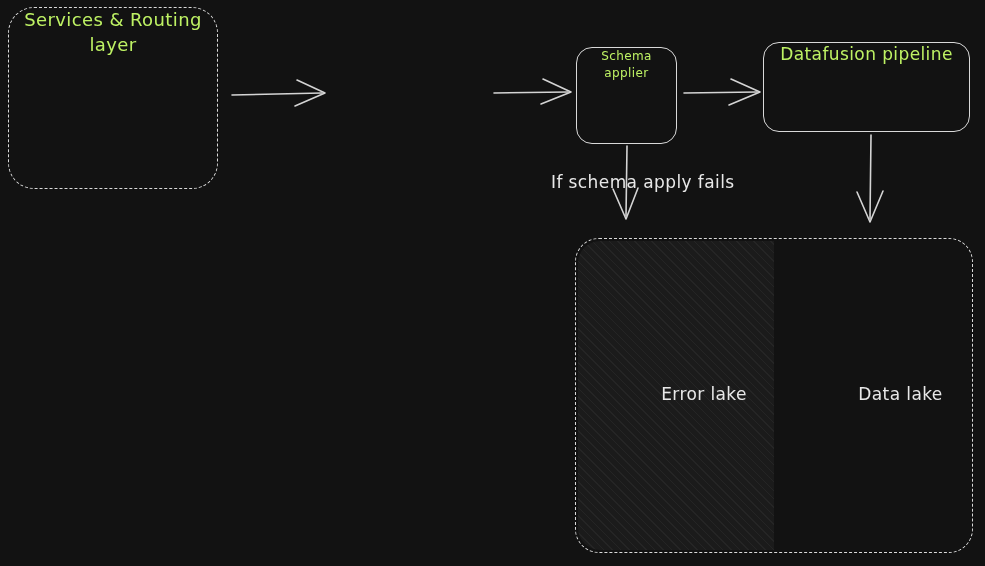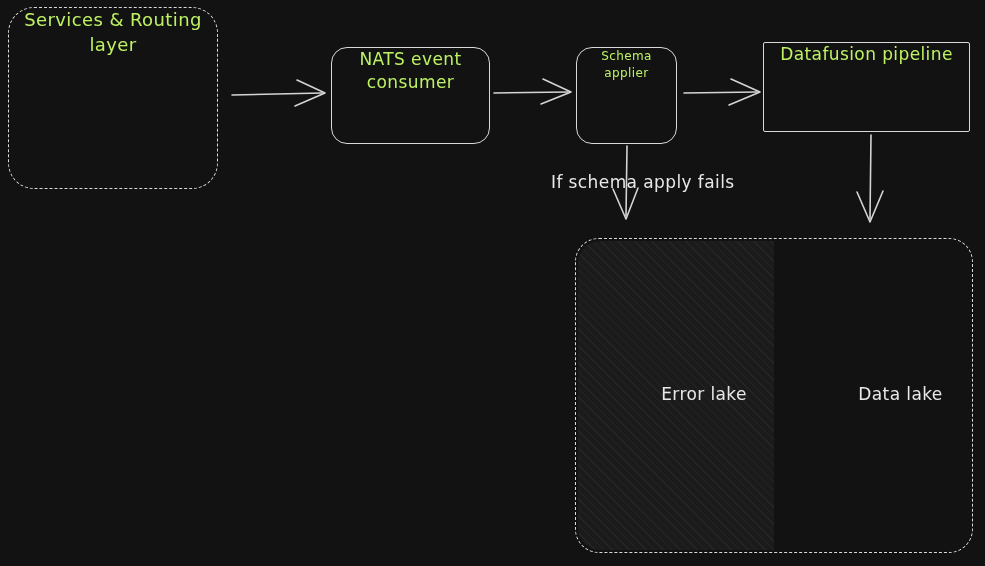--- a/index.html
+++ b/index.html
@@ -83,31 +83,27 @@
 
 <div id="canvas">
 
   <div class="hatch" style="left:578px; top:241px; width:196px; height:309px; border-radius:22px 0 0 22px;"></div>
 
   <div class="node group-dashed" style="left:8px; top:7px; width:210px; height:182px; border-radius:26px; font-size:18px;">
     <span class="node-label">Services &amp; Routing
 layer</span>
   </div>
 
-  <div class="node box-solid" style="left:331px; top:47px; width:159px; height:97px; border-radius:16px; font-size:17px;">
-    <span class="node-label">NATS event
-consumer</span>
-  </div>
 
   <div class="node box-solid" style="left:576px; top:47px; width:101px; height:97px; border-radius:16px; font-size:12px;">
     <span class="node-label">Schema
 applier</span>
   </div>
 
-  <div class="node box-solid" style="left:763px; top:42px; width:207px; height:90px; border-radius:2px; font-size:17px;">
+  <div class="node box-solid" style="left:763px; top:42px; width:207px; height:90px; border-radius:16px; font-size:17px;">
     <span class="node-label">Datafusion pipeline</span>
   </div>
 
   <div class="node group-dashed" style="left:575px; top:238px; width:398px; height:315px; border-radius:24px;"></div>
 
   <div class="free-label" style="left:774px; top:384px; width:197px; text-align:center; font-size:17px;">
     <span>Data lake</span>
   </div>
 
   <div class="free-label" style="left:578px; top:384px; width:196px; text-align:center; font-size:17px;">

